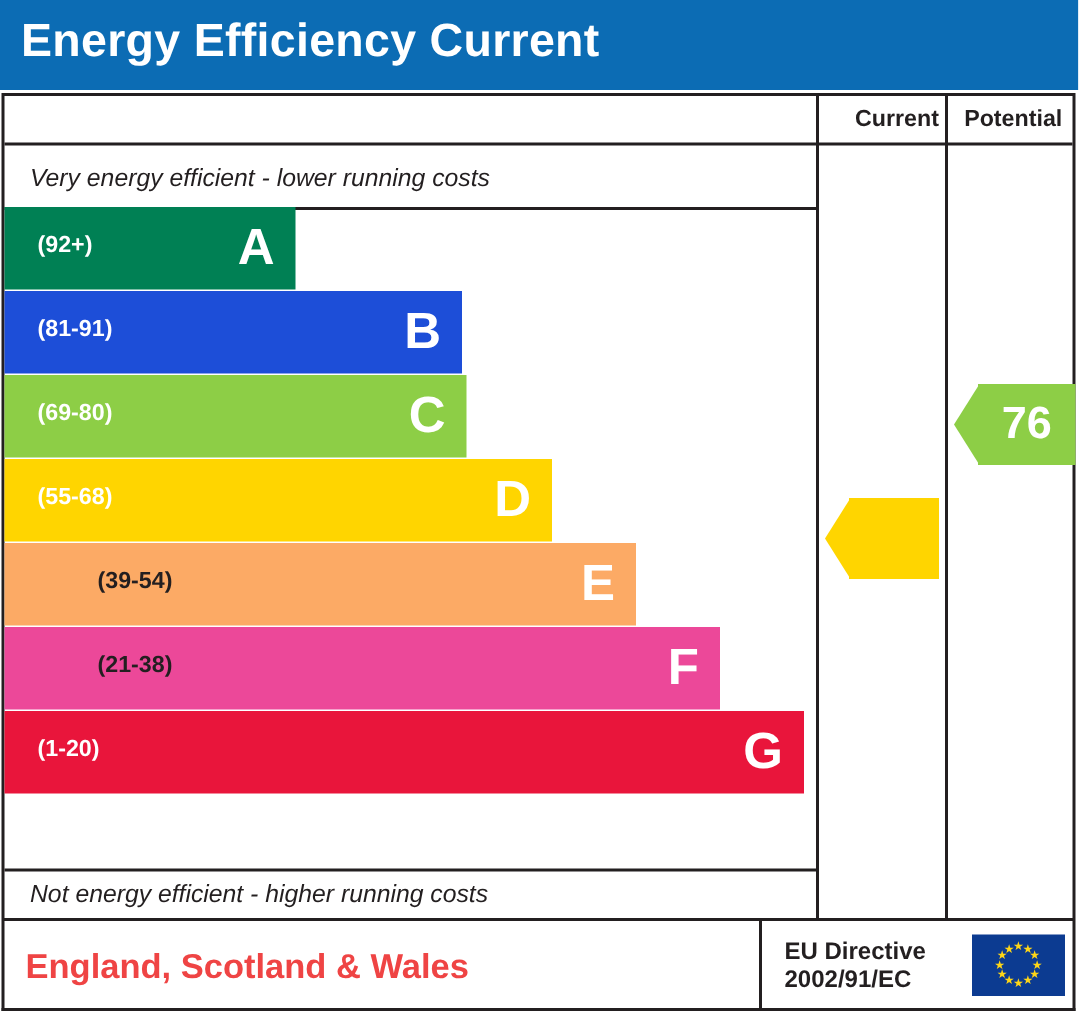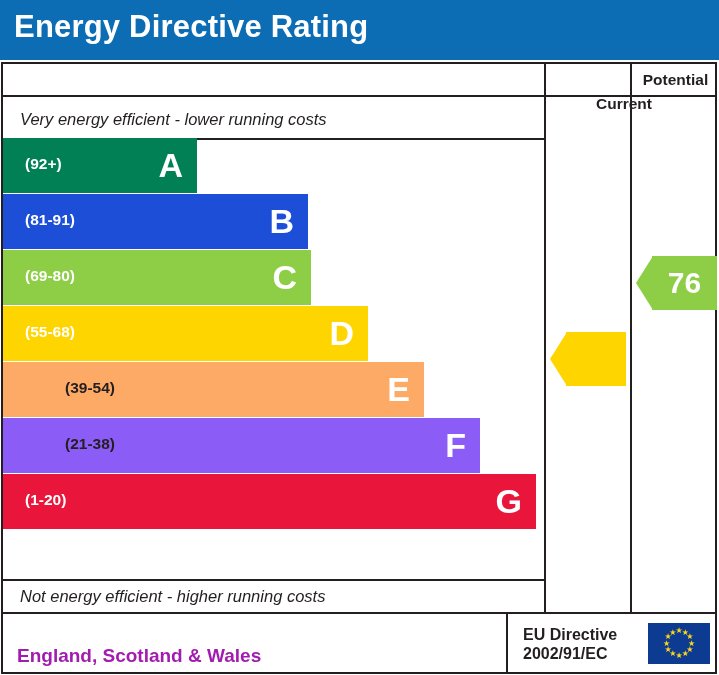--- a/index.html
+++ b/index.html
@@ -73,21 +73,21 @@
 
   .col-head {
     position: absolute;
     top: 7px;
     font-size: 15.5px;
     font-weight: bold;
     color: #231f20;
     text-align: center;
     white-space: nowrap;
   }
-  .col-head.current { left: 569px; width: 104px; margin-top: 24px; }
+  .col-head.current { left: 543px; width: 104px; }
   .col-head.potential { left: 629px; width: 87px; }
 
   
   .caption {
     position: absolute;
     left: 17px;
     font-size: 16.5px;
     font-style: italic;
     color: #231f20;
     white-space: nowrap;
@@ -182,24 +182,24 @@
     top: 614px;
     width: 716px;
     height: 60px;
     border: 2px solid #231f20;
     border-top: none;
     box-sizing: border-box;
   }
   .footer-left {
     position: absolute;
     left: 14px;
-    top: 31px;
-    font-size: 19px;
-    font-weight: bold;
-    color: #a21caf;
+    top: 17px;
+    font-size: 23px;
+    font-weight: bold;
+    color: #ef4444;
     white-space: nowrap;
   }
   .footer-div {
     position: absolute;
     left: 503px;
     top: 0;
     height: 100%;
     border-left: 2px solid #231f20;
   }
   .eu-text {
@@ -229,21 +229,21 @@
     height: 8px;
     text-align: center;
   }
 </style>
 </head>
 <body>
 
 <div id="epc">
 
   <div class="title-bar">
-    <div class="title-text">Energy Directive Rating</div>
+    <div class="title-text">Energy Efficiency Current</div>
   </div>
 
   <div class="chart-box">
 
     <div class="col-head-row">
       <div class="col-head current">Current</div>
       <div class="col-head potential">Potential</div>
     </div>
 
     <div class="col-div c1"></div>
@@ -266,21 +266,21 @@
         <span class="letter">C</span>
       </div>
       <div class="band" style="top: 168px; width: 365px; background: rgb(255, 213, 0);">
         <span class="range">(55-68)</span>
         <span class="letter">D</span>
       </div>
       <div class="band light" style="top: 224px; width: 421px; background: rgb(252, 170, 101);">
         <span class="range">(39-54)</span>
         <span class="letter">E</span>
       </div>
-      <div class="band light" style="top: 280px; width: 477px; background: #8b5cf6;">
+      <div class="band light" style="top: 280px; width: 477px; background: #ec4899;">
         <span class="range">(21-38)</span>
         <span class="letter">F</span>
       </div>
       <div class="band" style="top: 336px; width: 533px; background: rgb(233, 21, 59);">
         <span class="range">(1-20)</span>
         <span class="letter">G</span>
       </div>
     </div>
 
     <div class="marker" style="left:547px; top:268px; width:76px;">

